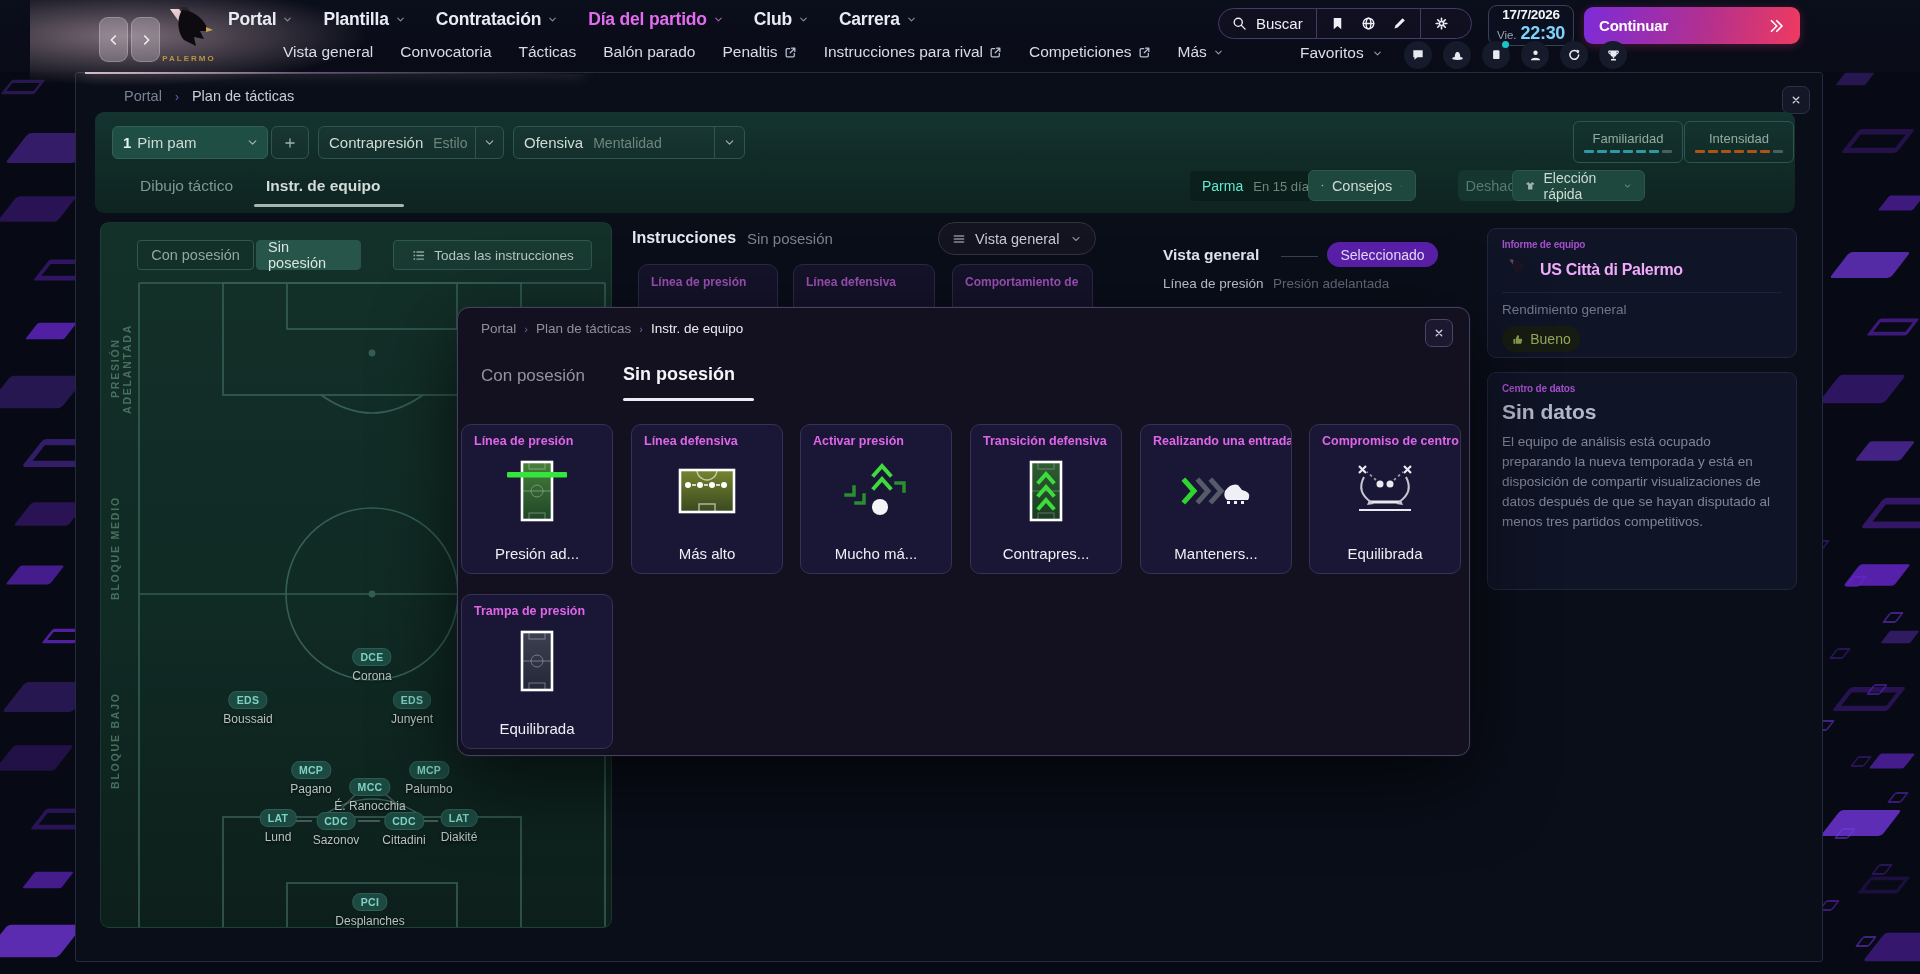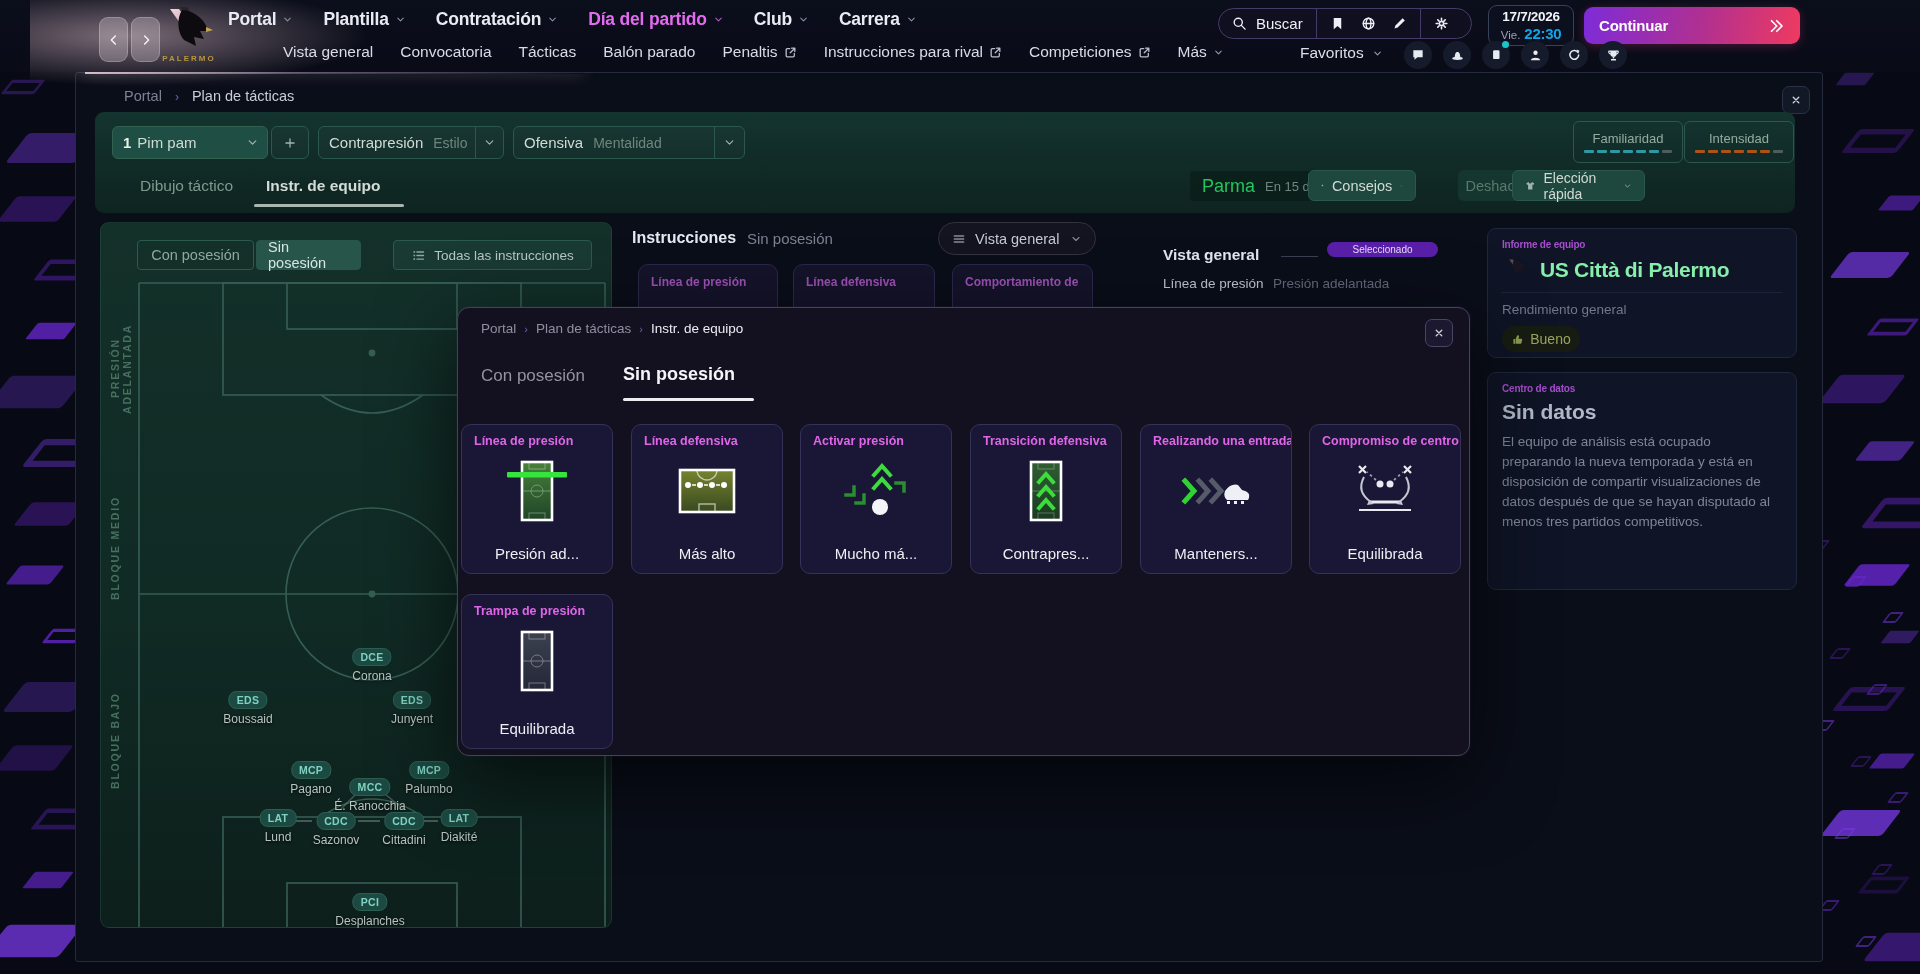--- a/index.html
+++ b/index.html
@@ -24,21 +24,21 @@
   .menu-item .chev{color:#8d91a4;}
   .menu-item.active{color:#e36bf0;}
   .menu-item.active .chev{color:#b55cc4;}
   .searchgroup{position:absolute;left:1218px;top:8px;width:254px;height:31px;border:1px solid #463b68;border-radius:16px;display:flex;align-items:center;color:#eef0f6;background:rgba(22,19,38,.55);}
   .sg-sec{display:flex;align-items:center;gap:9px;padding:0 13px;height:100%;}
   .sg-sec + .sg-sec{border-left:1px solid #463b68;}
   .searchgroup .lbl{font-size:15px;}
   .datebox{position:absolute;left:1488px;top:5px;width:86px;height:41px;border:1px solid #394059;border-radius:9px;background:#0c101e;display:flex;flex-direction:column;align-items:center;justify-content:center;line-height:1.15;}
   .datebox .d1{font-size:13.5px;font-weight:bold;color:#f3f5f9;letter-spacing:-.3px;}
   .datebox .d2{font-size:11.5px;color:#9aa1b6;}
-  .datebox .d2 b{color:#0ea5e9;font-size:15px;margin-left:4px;letter-spacing:-.3px;}
+  .datebox .d2 b{color:#7dd3fc;font-size:18px;margin-left:4px;letter-spacing:-.3px;}
   .continue{position:absolute;left:1584px;top:7px;width:216px;height:37px;border-radius:9px;background:linear-gradient(100deg,#7d2bd9 0%,#b13090 55%,#ef3a60 100%);display:flex;align-items:center;justify-content:space-between;padding:0 15px;color:#fff;cursor:pointer;box-shadow:0 2px 10px rgba(190,40,110,.35);}
   .continue .lbl{font-size:15px;font-weight:bold;letter-spacing:-.2px;}
   .subnav{position:absolute;left:283px;top:43px;display:flex;gap:27px;align-items:center;}
   .subnav-item{display:flex;gap:6px;align-items:center;color:#d9dce7;font-size:15.5px;cursor:pointer;}
   .subnav-item .ext{color:#b9bece;}
   .fav{position:absolute;left:1300px;top:44px;display:flex;gap:8px;align-items:center;color:#dcdfe9;font-size:15.5px;cursor:pointer;}
   .cicon{position:absolute;top:41px;width:28px;height:28px;border-radius:50%;background:#161b2b;color:#e8eaf2;display:flex;align-items:center;justify-content:center;cursor:pointer;}
   .cicon .dot{position:absolute;right:1px;top:0;width:7px;height:7px;border-radius:50%;background:#18c5c9;}
 
   
@@ -60,21 +60,21 @@
   .meter .dashes{display:flex;gap:3px;}
   .meter .dash{width:10px;height:3px;border-radius:1px;background:#4e5f59;}
   .meter.fam .dash.on{background:#2f99a3;}
   .meter.inten .dash.on{background:#ad5316;}
   .ttab{position:absolute;top:177px;font-size:15.5px;color:#7f998d;cursor:pointer;z-index:2;}
   .ttab.sel{color:#d3dcd6;font-weight:bold;}
   .ttab-underline{position:absolute;left:254px;top:204px;width:150px;height:3px;background:#a7b6ae;border-radius:2px;z-index:2;}
   .tealbtn{position:absolute;top:170px;height:31px;border-radius:6px;background:#1e473d;border:1px solid #2b574c;display:flex;align-items:center;gap:8px;padding:0 12px;color:#d0dbd4;font-size:14.5px;cursor:pointer;z-index:2;}
   .tealbtn.dim{background:#14362e;border-color:transparent;color:#5b7a6e;margin-left:30px;}
   .parma{position:absolute;left:1190px;top:171px;height:30px;border-radius:4px;background:rgba(8,24,20,.55);display:flex;align-items:center;gap:10px;padding:0 12px;z-index:2;}
-  .parma .t{color:#22c55e;font-size:18px;}
+  .parma .t{color:#5eead4;font-size:14px;}
   .parma .w{color:#6e877d;font-size:13px;}
 
   
   .pitchpanel{position:absolute;left:100px;top:222px;width:512px;height:706px;border-radius:9px;background:linear-gradient(180deg,#133029 0%,#102a24 55%,#0d1f1b 100%);border:1px solid rgba(64,115,99,.25);overflow:hidden;z-index:2;}
   .pbtn{position:absolute;height:30px;border-radius:4px;border:1px solid #2c5a4d;display:flex;align-items:center;justify-content:center;gap:8px;font-size:14.5px;color:#8fa99d;cursor:pointer;padding:0 11px;}
   .pbtn.sel{background:#27554a;border-color:#27554a;color:#d8e6df;}
   .pbtn.soft{background:rgba(38,80,68,.35);color:#b7c7c0;font-size:13.5px;}
   .zone{position:absolute;writing-mode:vertical-rl;transform:rotate(180deg);color:#47705f;font-size:10.5px;letter-spacing:1.8px;font-weight:600;text-align:center;}
   .player{position:absolute;transform:translateX(-50%);display:flex;flex-direction:column;align-items:center;z-index:3;cursor:pointer;}
   .pbadge{padding:2px 7px;border-radius:8px;background:#1c4a42;border:1px solid #2c5f52;color:#7fd2c2;font-size:10.5px;font-weight:bold;letter-spacing:.3px;}
@@ -84,29 +84,29 @@
   
   .h-instr{position:absolute;left:632px;top:229px;font-size:16px;font-weight:bold;color:#e6e9f0;z-index:2;}
   .h-instr-sub{position:absolute;left:747px;top:230px;font-size:15px;color:#7b8291;z-index:2;}
   .viewdd{position:absolute;left:938px;top:222px;width:158px;height:33px;border-radius:17px;border:1px solid #35313f;background:#141320;display:flex;align-items:center;gap:9px;padding:0 13px;color:#c7cad4;font-size:14.5px;cursor:pointer;z-index:2;}
   .bgcard{position:absolute;top:264px;height:150px;background:#15132a;border:1px solid #2c284a;border-radius:10px;padding:10px 12px;z-index:2;}
   .bgcard .t{font-size:12px;font-weight:bold;color:#9d50b5;white-space:nowrap;overflow:hidden;}
 
   
   .ov-title{position:absolute;left:1163px;top:246px;font-size:15.5px;font-weight:bold;color:#e2e6ee;z-index:2;}
   .ov-line{position:absolute;left:1281px;top:256px;width:37px;height:1px;background:#3a4054;z-index:2;}
-  .ov-pill{position:absolute;left:1327px;top:242px;width:111px;height:15px;border-radius:13px;background:#5a1fa8;color:#e5d7fc;font-size:10px;display:flex;align-items:center;justify-content:center;z-index:2;cursor:pointer;}
+  .ov-pill{position:absolute;left:1327px;top:242px;width:111px;height:25px;border-radius:13px;background:#5a1fa8;color:#e5d7fc;font-size:14px;display:flex;align-items:center;justify-content:center;z-index:2;cursor:pointer;}
   .ov-l{position:absolute;left:1163px;top:276px;font-size:13.5px;color:#c0c6d2;z-index:2;}
   .ov-v{position:absolute;left:1273px;top:276px;font-size:13.5px;color:#646a7b;z-index:2;}
 
   
   .sidecard{position:absolute;left:1487px;width:310px;background:#0f1426;border:1px solid #20273d;border-radius:9px;padding:10px 14px;z-index:2;}
   .sc-title{font-size:10px;font-weight:bold;color:#a54ecb;letter-spacing:-.2px;}
   .teamrow{display:flex;align-items:center;gap:8px;margin-top:7px;padding-bottom:9px;border-bottom:1px solid #1d2337;}
-  .teamname{font-size:21px;font-weight:bold;color:#86efac;letter-spacing:-.3px;}
+  .teamname{font-size:16px;font-weight:bold;color:#f0abfc;letter-spacing:-.3px;}
   .sc-sub{margin-top:9px;font-size:13.5px;color:#71788a;}
   .buenopill{margin-top:9px;width:78px;height:26px;border-radius:13px;background:#171c12;display:flex;align-items:center;justify-content:center;gap:6px;color:#99a55e;font-size:14px;}
   .sc-head2{margin-top:6px;font-size:21px;font-weight:bold;color:#b2b8c6;}
   .sc-body{margin-top:8px;font-size:13.5px;line-height:1.48;color:#7f8597;}
 
   
   .modal{position:absolute;left:457px;top:307px;width:1013px;height:449px;background:#13111f;border:1px solid #44405f;border-radius:12px;box-shadow:0 24px 80px rgba(0,0,0,.65),0 0 0 1px rgba(120,100,200,.07);z-index:5;}
   .m-crumb{position:absolute;left:23px;top:13px;font-size:13.5px;}
   .m-crumb .sep{color:#7c5cbf;margin:0 8px;font-size:11px;}
   .m-tab{position:absolute;top:58px;cursor:pointer;}

